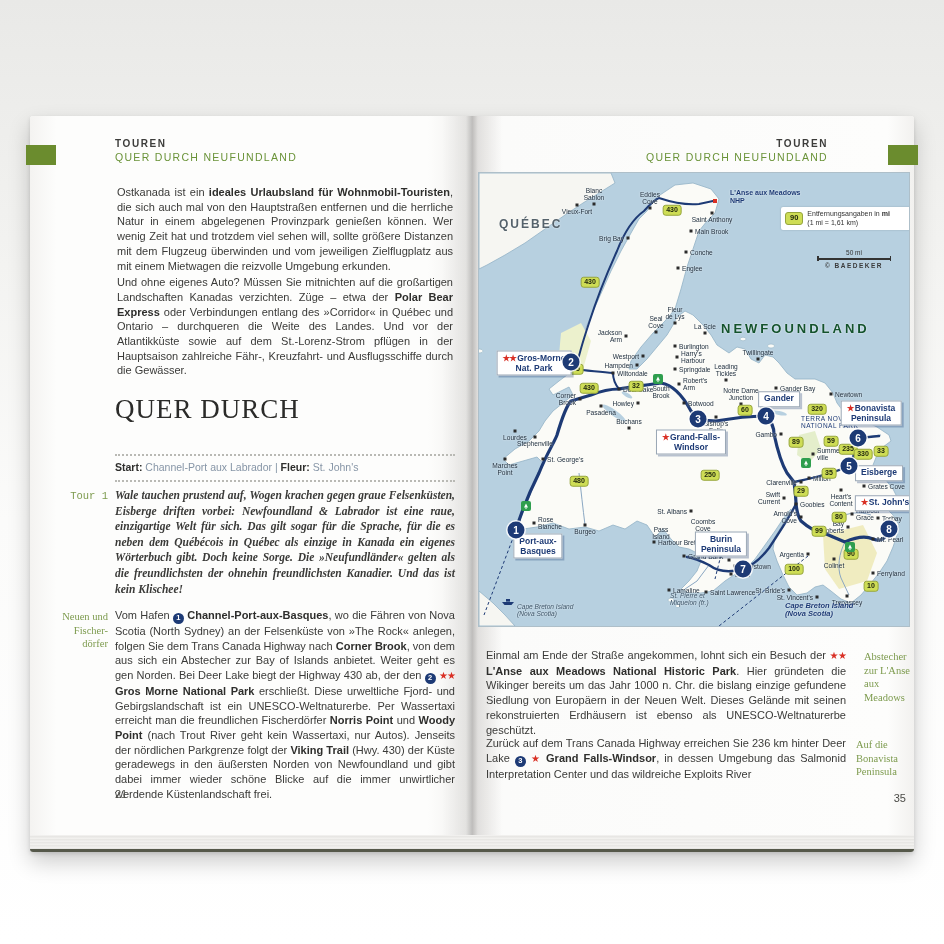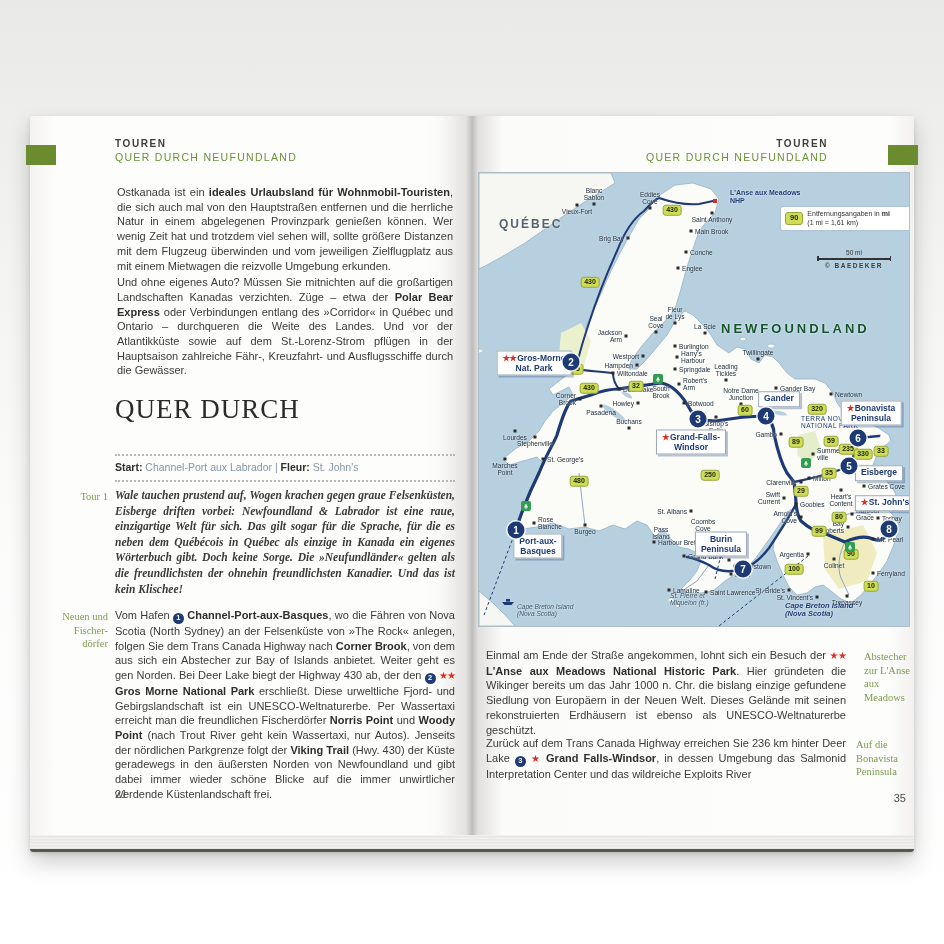--- a/index.html
+++ b/index.html
@@ -117,21 +117,21 @@
     </div>
 
     <div class="headline">
         <span>QUER DURCH</span>
       </div>
 
     <div class="infobox">
       <div><span class="rb">Start: </span><span class="rv">Channel-Port aux Labrador | </span><span class="rb">Fleur: </span><span class="rv">St. John's</span></div>
     </div>
 
-    <div class="marginnote mn-l greentxt" style="color: rgb(125, 155, 78);">Tour 1</div>
+    <div class="marginnote mn-l greentxt" style="color: rgb(125, 155, 78); font-family: Liberation Mono, monospace;">Tour 1</div>
     <div class="lead"><span>Wale tauchen prustend auf, Wogen krachen gegen graue Felsenküsten, Eisberge driften vorbei: Newfoundland &amp; Labrador ist eine raue, einzigartige Welt für sich. Das gilt sogar für die Sprache, für die es neben dem Québécois in Québec als einzige in Kanada ein eigenes Wörterbuch gibt. Doch keine Sorge. Die »Neufundländer« gelten als die freundlichsten der ohnehin freundlichsten Kanadier. Und das ist kein Klischee!</span></div>
 
     <div class="marginnote mn-fjord greentxt" style="color: rgb(125, 155, 78);">
         <span>Neuen und</span>
         <span>Fischer-</span>
         <span>dörfer</span>
       </div>
     <div class="para3 bodytext"><span>Vom Hafen </span><span class="inmark">1</span><span> </span><span class="rb">Channel-Port-aux-Basques</span><span>, wo die Fähren von Nova Scotia (North Sydney) an der Felsenküste von »The Rock« anlegen, folgen Sie dem Trans Canada Highway nach </span><span class="rb">Corner Brook</span><span>, von dem aus sich ein Abstecher zur Bay of Islands anbietet. Weiter geht es gen Norden. Bei Deer Lake biegt der Highway 430 ab, der den </span><span class="inmark">2</span><span> </span><span class="instar">★★</span><span> </span><span class="rb">Gros Morne National Park</span><span> erschließt. Diese urweltliche Fjord- und Gebirgslandschaft ist ein UNESCO-Weltnaturerbe. Per Wassertaxi erreicht man die freundlichen Fischerdörfer </span><span class="rb">Norris Point</span><span> und </span><span class="rb">Woody Point</span><span> (nach Trout River geht kein Wassertaxi, nur Autos). Jenseits der nördlichen Parkgrenze folgt der </span><span class="rb">Viking Trail</span><span> (Hwy. 430) der Küste geradewegs in den äußersten Norden von Newfoundland und gibt dabei immer wieder schöne Blicke auf die immer unwirtlicher werdende Küstenlandschaft frei.</span></div>
 
     <div class="pagenum pn-l">21</div>

